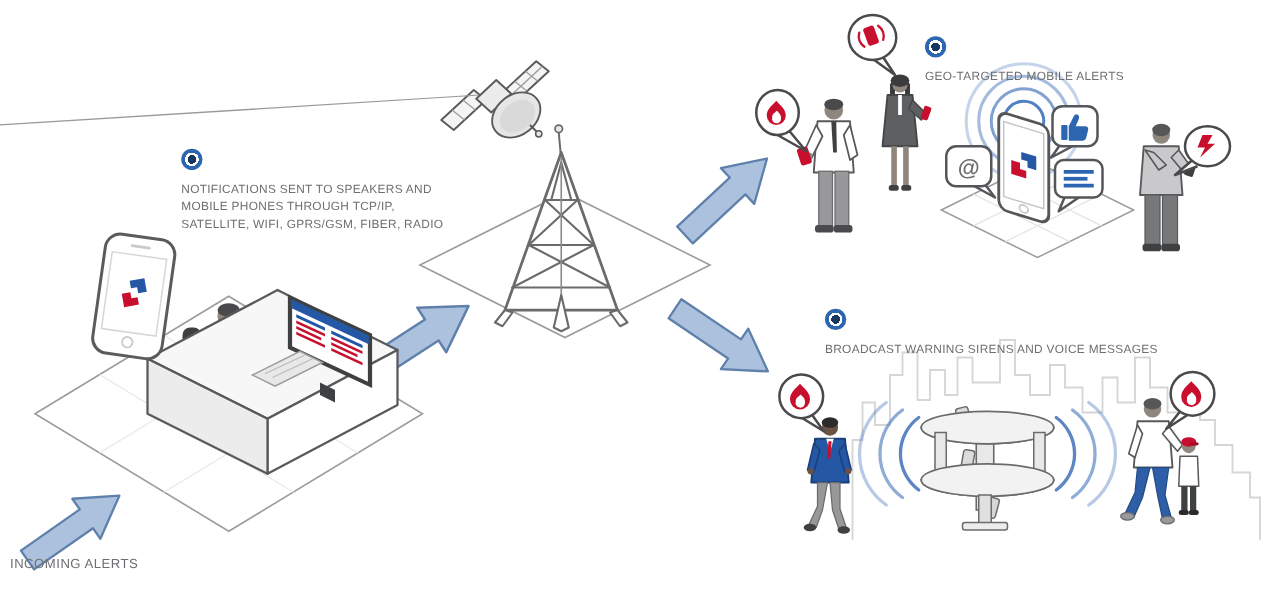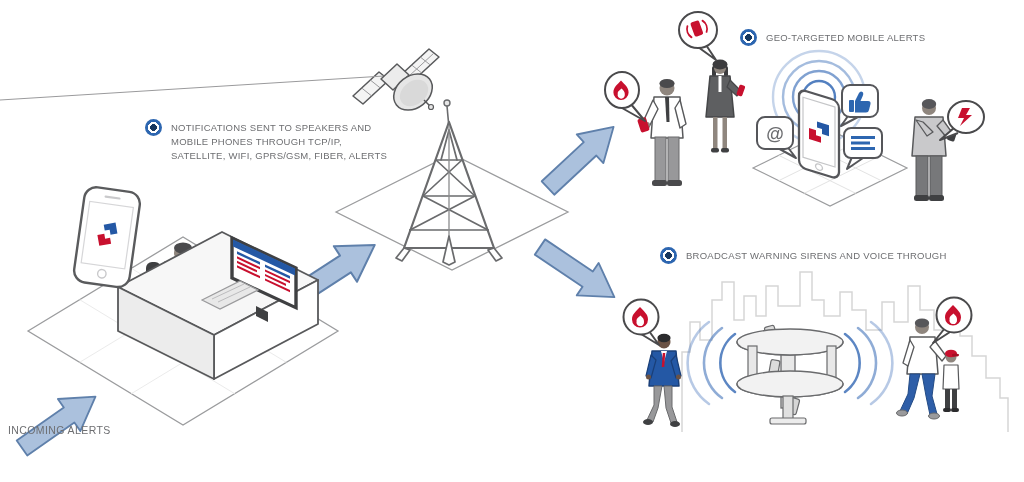--- a/index.html
+++ b/index.html
@@ -1,24 +1,24 @@
 <!DOCTYPE html>
 <html><head>
 <meta charset="utf-8">
 <style>
   html,body{margin:0;padding:0;background:#ffffff;}
   .canvas{position:relative;width:1024px;height:482px;background:#ffffff;overflow:hidden;
           font-family:"Liberation Sans",sans-serif;}
   .scene{position:absolute;left:0;top:0;}
-  .note{position:absolute;display:flex;gap:9px;align-items:flex-start;}
+  .note{position:absolute;display:flex;gap:9px;align-items:flex-start;flex-direction:column;}
   .bullet{width:17px;height:17px;border-radius:50%;flex:none;margin-top:-2px;
           background:radial-gradient(circle,#17375e 0 3.5px,#ffffff 3.5px 5.5px,#2d66b0 5.5px 8.5px);}
   .note-text{font-size:9.5px;line-height:1.45;color:#6d6e71;letter-spacing:.25px;}
   .nowrap{white-space:nowrap;}
-  .incoming{position:absolute;left:8px;top:424px;font-size:10.5px;color:#6d6e71;letter-spacing:.4px;text-align:center;}
+  .incoming{position:absolute;left:8px;top:445px;font-size:10.5px;color:#6d6e71;letter-spacing:.4px;text-align:center;}
 </style>
 </head>
 <body>
 
 <div class="canvas">
 
 <svg class="scene" width="1024" height="482" viewBox="0 0 1024 482">
   <defs>
     <g id="flame">
       <path d="M0,-10 C4,-5.5 8,-3 8,2.5 A8,8 0 1 1 -8,2.5 C-8,-3 -4,-5.5 0,-10 Z" fill="#c8102e"></path>
@@ -316,28 +316,28 @@
   </g>
   <g>
     <path d="M945,328 L933,343 L950,332" fill="#ffffff" stroke="#4a4a4c" stroke-width="2" stroke-linejoin="round"></path>
     <circle cx="954" cy="315" r="17.5" fill="#ffffff" stroke="#4a4a4c" stroke-width="2"></circle>
     <use href="#flame" transform="translate(953,315)"></use>
   </g>
 </svg>
 
   <div class="note" style="left:145px;top:121px;width:252px">
     <span class="bullet"></span>
-    <span class="note-text" style="width:218px">NOTIFICATIONS SENT TO SPEAKERS AND MOBILE PHONES THROUGH TCP/IP, SATELLITE, WIFI, GPRS/GSM, FIBER, ALERTS</span>
+    <span class="note-text" style="width:218px">NOTIFICATIONS SENT TO SPEAKERS AND MOBILE PHONES THROUGH TCP/IP, SATELLITE, WIFI, GPRS/GSM, FIBER, RADIO</span>
   </div>
 
   <div class="note" style="left:740px;top:31px">
     <span class="bullet"></span>
     <span class="note-text nowrap">GEO-TARGETED MOBILE ALERTS</span>
   </div>
 
   <div class="note" style="left:660px;top:249px">
     <span class="bullet"></span>
-    <span class="note-text nowrap">BROADCAST WARNING SIRENS AND VOICE THROUGH</span>
+    <span class="note-text nowrap">BROADCAST WARNING SIRENS AND VOICE MESSAGES</span>
   </div>
 
 
   <div class="incoming">INCOMING ALERTS</div>
 </div>
 
 </body></html>

